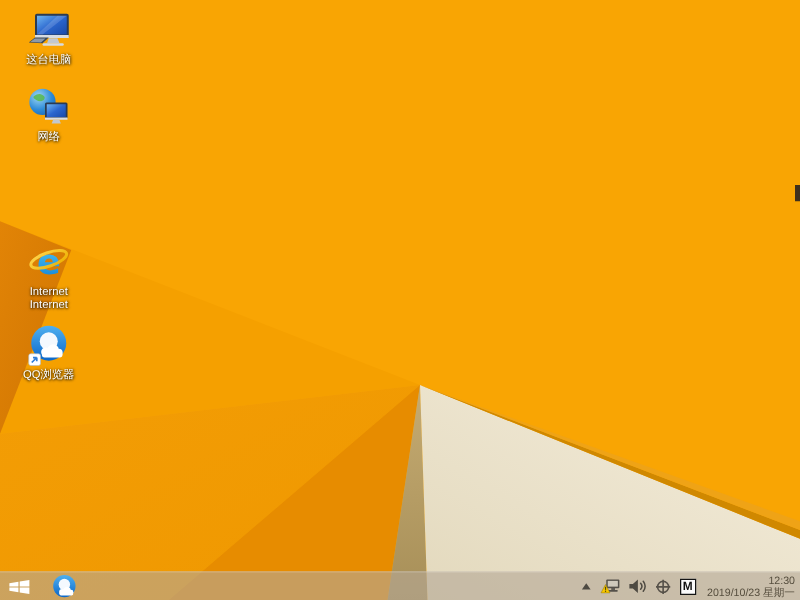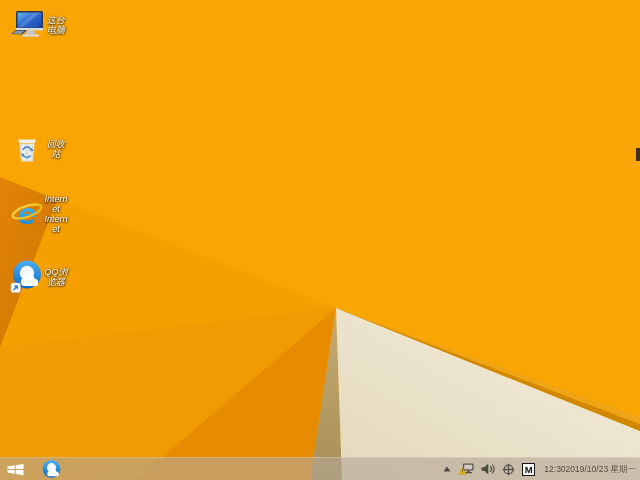--- a/index.html
+++ b/index.html
@@ -2,41 +2,41 @@
 <html><head>
 <meta charset="utf-8">
 <style>
   html,body{margin:0;padding:0;background:#000;}
   *{box-sizing:border-box;}
   .screen{position:relative;width:640px;height:480px;overflow:hidden;
           font-family:"Liberation Sans","DejaVu Sans",sans-serif;}
   .wallpaper{position:absolute;inset:0;width:640px;height:480px;display:block;}
 
   
-  .dicon{position:absolute;left:10px;width:58px;display:flex;
-         align-items:center;cursor:default;font-style:italic;}
+  .dicon{position:absolute;left:10px;width:58px;display:flex;flex-direction:column;
+         align-items:center;cursor:default;}
   .dicon .ic{width:34px;height:34px;display:block;}
   .dicon .lbl{margin-top:1px;font-size:9px;line-height:10px;color:#fff;text-align:center;
               text-shadow:0 1px 2px rgba(0,0,0,.9),1px 0 2px rgba(0,0,0,.55);
               word-break:break-word;}
 
   .artifact{position:absolute;background:#40301d;}
 
   
   .taskbar{position:absolute;left:0;right:0;bottom:0;height:23px;
            background:rgba(180,168,150,0.62);
            border-top:1px solid rgba(255,255,255,0.22);
            display:flex;align-items:center;}
   .start{width:30px;height:23px;display:flex;align-items:center;justify-content:center;}
   .task-item{width:26px;height:23px;margin-left:8px;display:flex;align-items:center;justify-content:center;}
   .tray{margin-left:auto;display:flex;align-items:center;gap:7px;padding-right:4px;height:100%;}
   .tray-ic{display:flex;align-items:center;justify-content:center;}
   .ime{width:13px;height:13px;background:#fbfbfb;border:1px solid #141414;color:#111;
        font-size:9.5px;font-weight:bold;line-height:11px;text-align:center;}
-  .clock{display:flex;flex-direction:row;justify-content:center;align-items:flex-end;
+  .clock{display:flex;flex-direction:column;justify-content:center;align-items:flex-end;
          font-size:8.5px;line-height:10px;color:#564e3e;padding-left:2px;}
 </style>
 </head>
 <body>
 
 <div class="screen">
 
   <svg class="wallpaper" viewBox="0 0 640 480" preserveAspectRatio="none">
     <defs>
       <linearGradient id="gWedge" x1="0" y1="0" x2="1" y2="1">
@@ -90,35 +90,41 @@
         <rect x="6" y="21" width="27" height="2.4" fill="#D7DCE1"></rect>
         <path d="M17,23.5 h7 l1.6,4 h-10 z" fill="#C2C8CE"></path>
         <rect x="12" y="27.5" width="17" height="2" rx="1" fill="#D7DCE1"></rect>
         <path d="M1,27 l5,-4 h11 l-5,4.5 z" fill="#3A4654"></path>
         <path d="M2.2,26.6 l3.6,-2.9 h8.6 l-3.6,3.2 z" fill="#8D99A8"></path>
       </svg>
     </span>
     <span class="lbl">这台电脑</span>
   </div>
 
-
-  <div class="dicon" style="top:131px">
-    <span class="ic">
-      <svg viewBox="0 0 34 34" width="34" height="34">
-        <path d="M8,8.5 h18 l-1.2,3.4 h-15.6 z" fill="#EFF3F6" opacity="0.96"></path>
-        <path d="M9.4,12.5 l1.7,18 h11.8 l1.7,-18 z" fill="#DDE3E8" opacity="0.93"></path>
-        <path d="M13.2,13.5 l1,16 M20.8,13.5 l-1,16" stroke="#F4F7FA" stroke-width="2.2" opacity="0.85"></path>
-        <path d="M13,19 a4.3,4.3 0 0 1 8,-0.4" stroke="#3F86D8" stroke-width="1.6" fill="none"></path>
-        <polygon points="21.8,17 23.5,20 20,20.2" fill="#3F86D8"></polygon>
-        <path d="M20.5,24.5 a4.3,4.3 0 0 1 -7.6,-0.6" stroke="#3F86D8" stroke-width="1.6" fill="none"></path>
-        <polygon points="12.2,25.6 11,22.4 14.4,22.8" fill="#3F86D8"></polygon>
-      </svg>
-    </span>
-    <span class="lbl">回收站</span>
-  </div>
+  <div class="dicon" style="top:69px">
+    <span class="ic">
+      <svg viewBox="0 0 34 34" width="34" height="34">
+        <defs>
+            <radialGradient id="gglobe" cx=".35" cy=".3" r=".9">
+          <stop offset="0" stop-color="#9FD8F2"></stop>
+              <stop offset=".55" stop-color="#2E8BD8"></stop>
+              <stop offset="1" stop-color="#1360A8"></stop>
+        </radialGradient>
+          </defs>
+        <circle cx="12" cy="12.5" r="10.5" fill="url(#gglobe)"></circle>
+        <path d="M5,8 q4,-3 7,-1 q3,1.5 1,4 q-3,2 -6,0 q-3,-1.5 -2,-3z M14,17 q4,-1 5,2 q-1,3 -4,2 q-2,-1.5 -1,-4z" fill="#57B84C" opacity="0.85"></path>
+        <rect x="14" y="13" width="18" height="13" rx="1.2" fill="#2B3B52"></rect>
+        <rect x="15.4" y="14.4" width="15.2" height="10.2" fill="url(#gpc)"></rect>
+        <rect x="14" y="25" width="18" height="1.8" fill="#D7DCE1"></rect>
+        <path d="M20.5,26.8 h5 l1.2,3 h-7.4 z" fill="#C2C8CE"></path>
+      </svg>
+    </span>
+    <span class="lbl">网络</span>
+  </div>
+
 
   <div class="dicon" style="top:193px">
     <span class="ic">
       <svg viewBox="0 0 34 34" width="34" height="34">
         <defs>
           <linearGradient id="gie" x1="0" y1="0" x2="0" y2="1">
             <stop offset="0" stop-color="#53CBF5"></stop>
               <stop offset="1" stop-color="#0E7ED6"></stop>
           </linearGradient>
           <linearGradient id="gie2" x1="0" y1="0" x2="1" y2="1">

